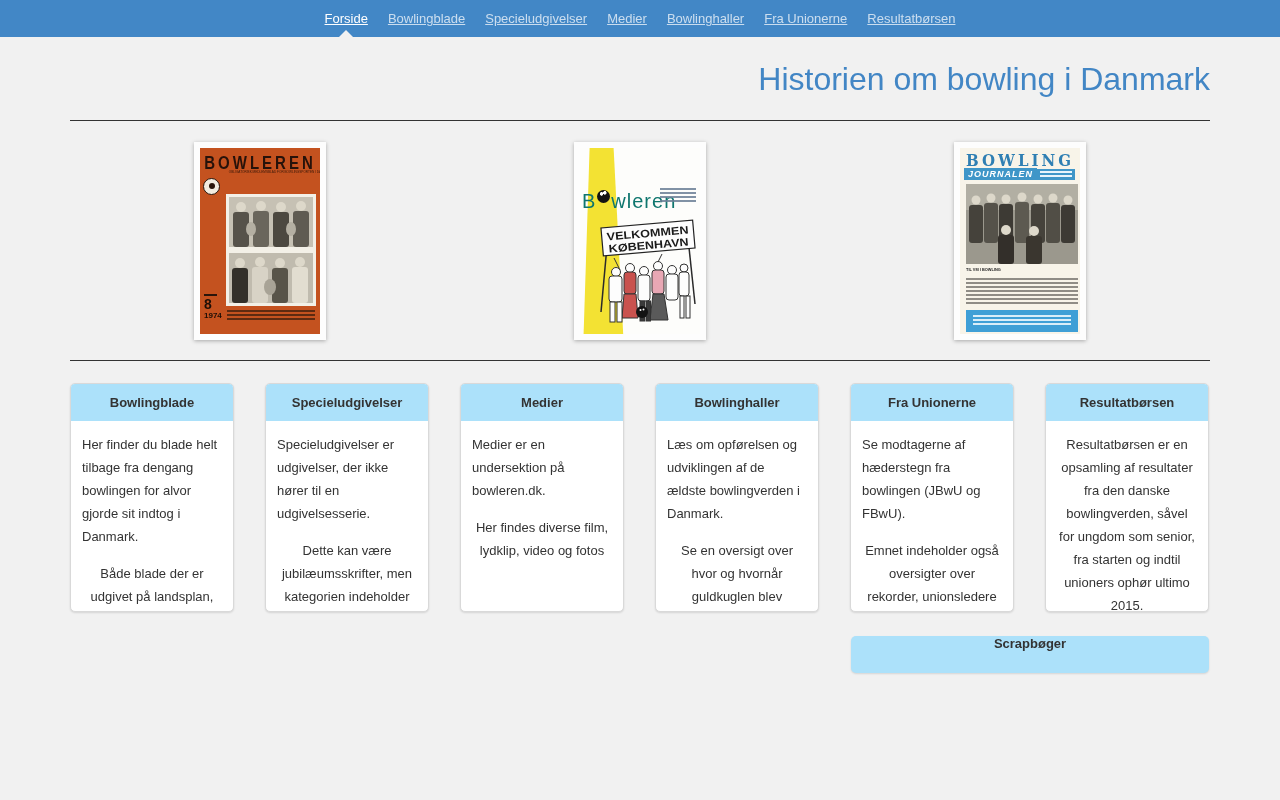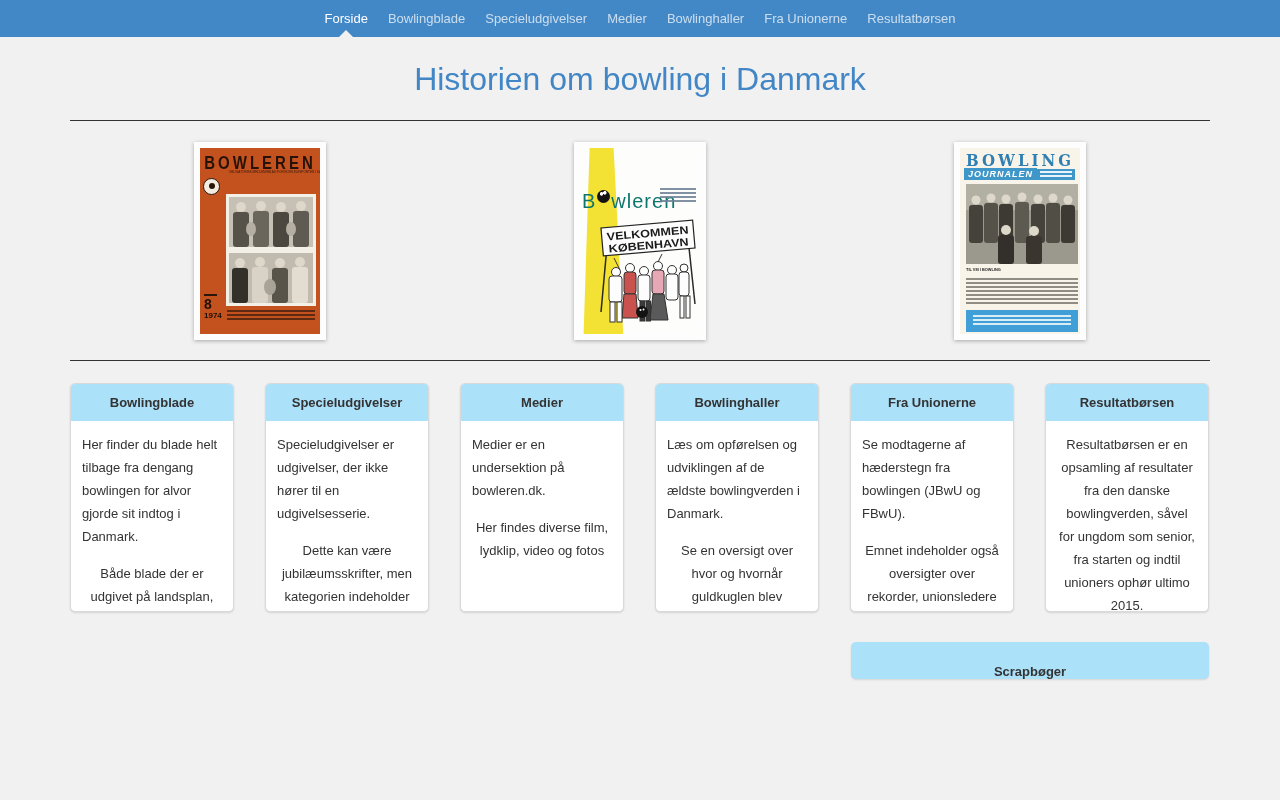--- a/index.html
+++ b/index.html
@@ -13,34 +13,34 @@
 
   
   .navbar {
     height:37px; background:#4287c6;
     display:flex; justify-content:center; align-items:stretch;
   }
   .nav-item {
     position:relative;
     padding:0 10px; line-height:37px;
     font-size:13px; color:rgba(255,255,255,.72);
-    cursor:pointer; white-space:nowrap;
+    cursor:pointer; white-space:nowrap;text-decoration:underline;
   }
   .nav-item.active { color:#ffffff; }
   .nav-caret {
     position:absolute; bottom:0; left:50%; transform:translateX(-50%);
     width:0; height:0;
     border-left:7px solid transparent; border-right:7px solid transparent;
     border-bottom:7px solid #f1f1f1;
   }
 
   
   .container { width:1140px; margin:0 auto; }
   .page-title {
-    margin:24px 0 22px; text-align:center;
+    margin:24px 0 22px; text-align:right;
     font-size:32px; font-weight:400; color:#4286c5;
   }
   .rule { border:0; border-top:1px solid #333; margin:0; }
 
   
   .covers { display:flex; padding:21px 0 20px; }
   .cover-slot { flex:1; display:flex; justify-content:center; }
   .cover {
     width:132px; height:198px; background:#fdfdfd;
     padding:6px; box-shadow:0 1px 4px rgba(0,0,0,.3);
@@ -154,23 +154,23 @@
   .card-header {
     background:#ace1fa; text-align:center; font-weight:bold; font-size:13px;
     color:#333; padding:11px 6px; cursor:pointer;
   }
   .card-body { padding:12px 11px; font-size:13px; line-height:23px; color:#333; }
   .card-body p { margin:0 0 14px; }
   .card-body p:last-child { margin-bottom:0;text-align:center; }
 
   
   .scrapbooks {
-    margin-top:30px; margin-left:781px; width:358px; height:37px;
+    margin-top:24px; margin-left:781px; width:358px; height:37px;
     background:#ace1fa; border-radius:5px;
-    display:flex; align-items:flex-end; justify-content:center;
+    display:flex; align-items:flex-start; justify-content:center;
     font-weight:bold; font-size:13px; color:#333;
     box-shadow:0 1px 2px rgba(0,0,0,.12); cursor:pointer;
   }
 </style>
 </head>
 <body>
 
 <div class="navbar">
   <div class="nav-item active">
     <span>Forside</span>

